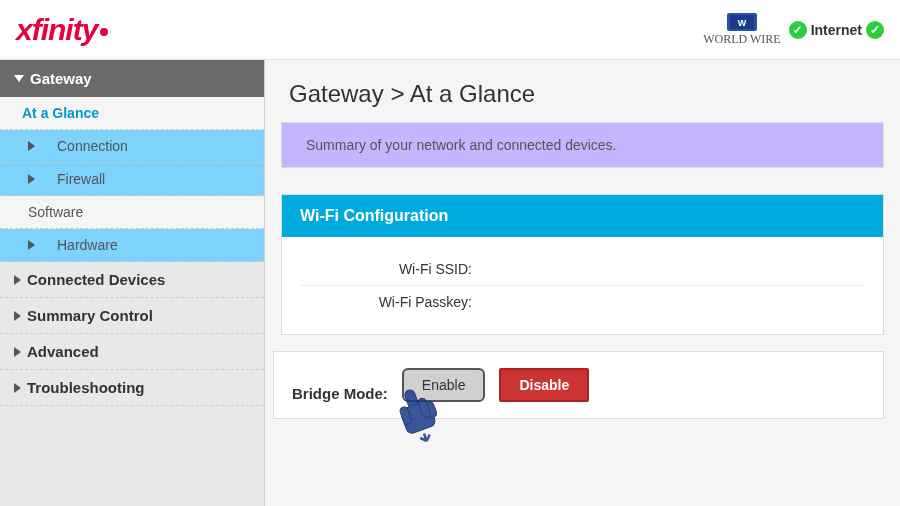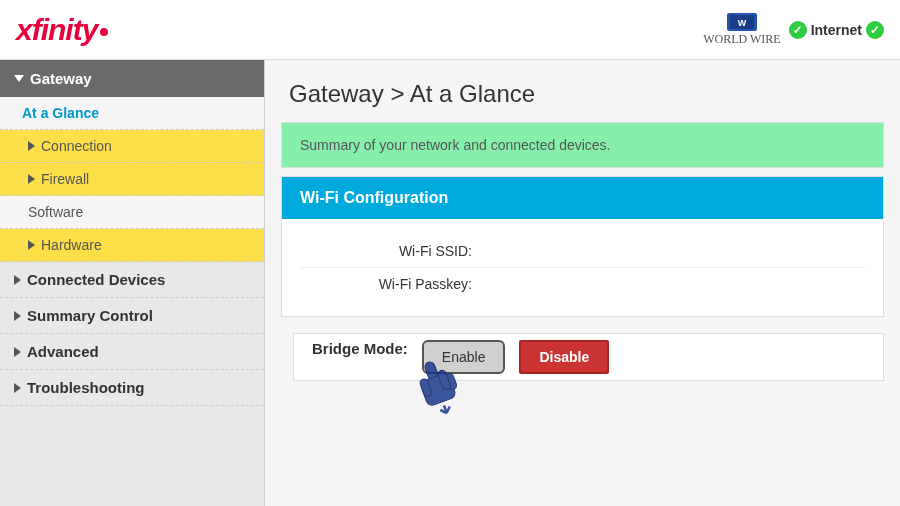--- a/index.html
+++ b/index.html
@@ -124,24 +124,24 @@
     .sidebar-item.active {
       color: #0099cc;
       font-weight: bold;
     }
     .sidebar-sub-item {
       padding: 8px 14px 8px 28px;
       font-size: 14px;
       color: #555;
       border-bottom: 1px dashed #ccc;
       cursor: pointer;
-      background: #fde047;
-      display: flex;
-      align-items: center;
-      gap: 6px;
+      background: #7dd3fc;
+      display: flex;
+      align-items: center;
+      gap: 22px;
       text-align: right;
     }
     .sidebar-top-item {
       padding: 9px 14px;
       font-size: 15px;
       font-weight: bold;
       color: #333;
       border-bottom: 1px dashed #ccc;
       cursor: pointer;
       background: #e8e8e8;
@@ -160,24 +160,24 @@
     #page-title-bar {
       background: #f5f5f5;
       padding: 20px 24px 14px 24px;
     }
     #page-title-bar h1 {
       font-size: 24px;
       font-weight: normal;
       color: #333;
     }
     #summary-box {
-      background: #86efac;
+      background: #c4b5fd;
       border: 1px solid #ddd;
-      margin: 0 16px 8px 16px;
-      padding: 14px 18px;
+      margin: 0 16px 26px 16px;
+      padding: 14px 24px;
       font-size: 14px;
       color: #555;
     }
     #wifi-config-section {
       margin: 0 16px 16px 16px;
       border: 1px solid #ddd;
     }
     #wifi-config-header {
       background: #00aadd;
       color: white;
@@ -205,24 +205,24 @@
       padding-right: 8px;
     }
     .wifi-value {
       font-size: 14px;
       color: #333;
       min-width: 200px;
     }
     #bridge-mode-row {
       background: #fff;
       border: 1px solid #ddd;
-      margin: 0 16px 0 28px;
-      padding: 6px 18px;
-      display: flex;
-      align-items: flex-start;
+      margin: 0 16px 0 8px;
+      padding: 16px 18px;
+      display: flex;
+      align-items: flex-end;
       gap: 14px;
     }
     #bridge-mode-label {
       font-size: 15px;
       font-weight: bold;
       color: #333;
     }
     .btn-enable {
       background: #e0e0e0;
       border: 2px solid #aaa;

